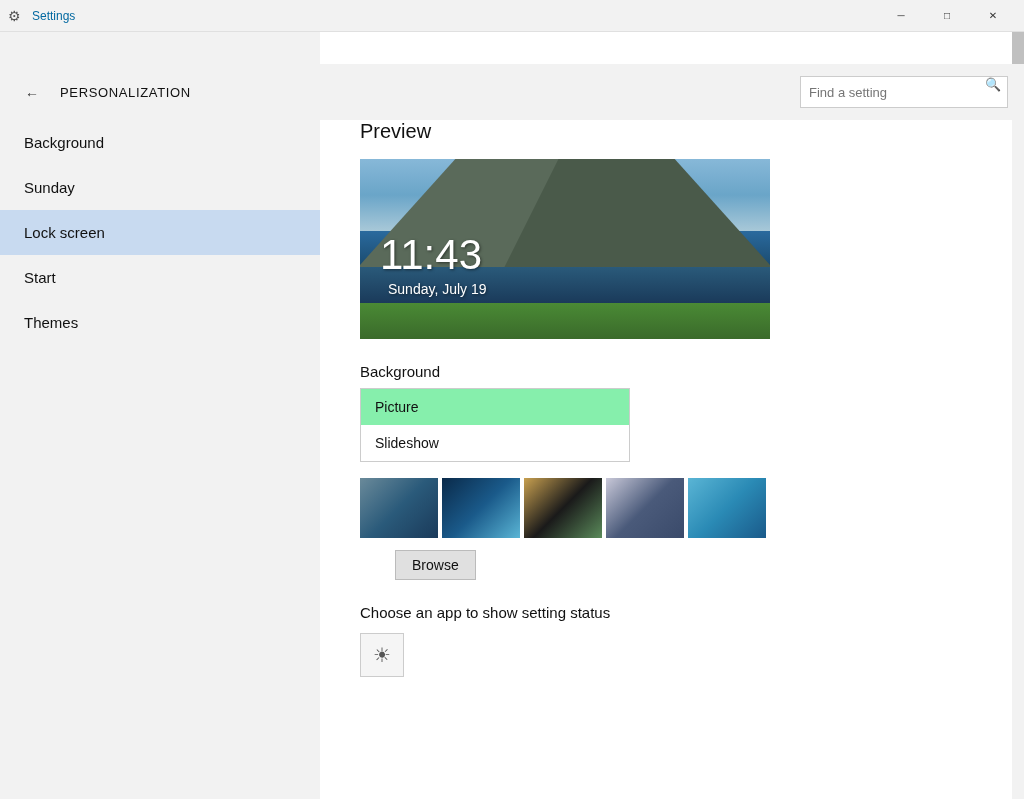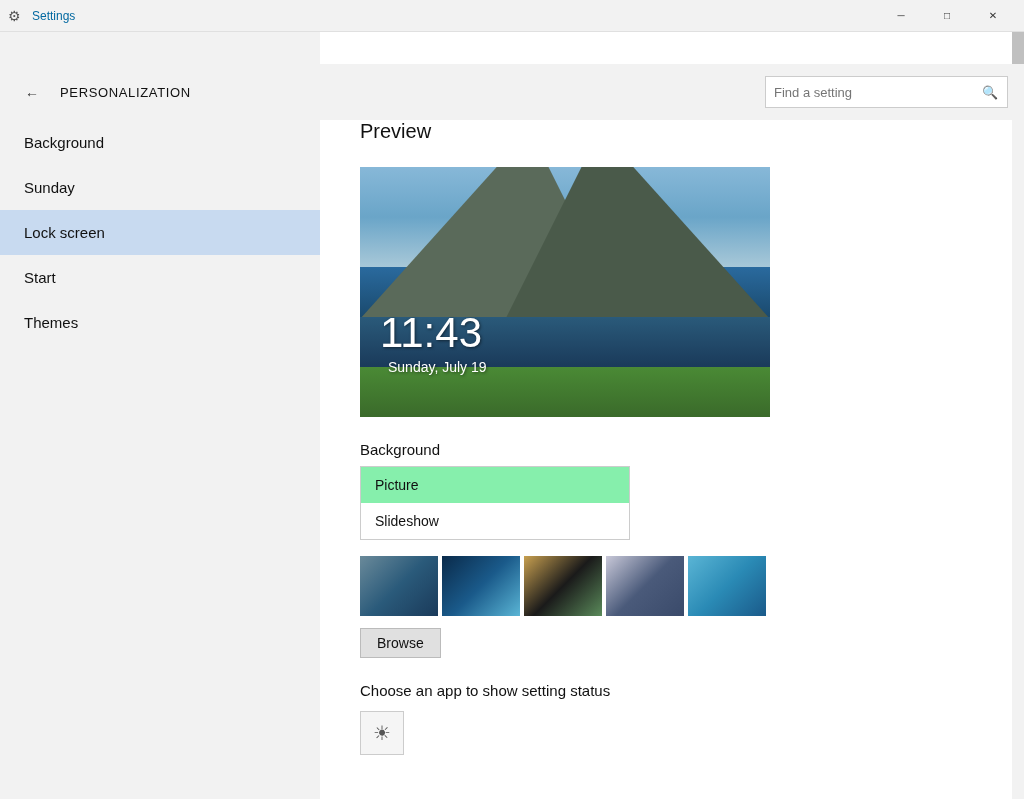--- a/index.html
+++ b/index.html
@@ -39,24 +39,23 @@
     }
     .back-btn {
       width: 32px; height: 32px; display: flex; align-items: center; justify-content: center;
       cursor: pointer; border: none; background: transparent; font-size: 14px; color: #333;
       margin-right: 12px;
     }
     .app-title { font-size: 13px; font-weight: 400; letter-spacing: 0.05em; color: #111; }
     .search-box {
       margin-left: auto;
       display: flex;
-      align-items: center;
       background: white;
       border: 1px solid #ccc;
-      width: 243px;
+      width: 208px;
       height: 32px;
       padding: 0 8px;
     }
     .search-input {
       border: none; outline: none; flex: 1; font-size: 13px; font-family: 'Segoe UI', sans-serif;
       background: transparent;
     }
     .search-icon { color: #555; font-size: 13px; }
 
     
@@ -94,25 +93,25 @@
     }
     .scrollbar-thumb {
       position: absolute;
       right: 0; top: 0;
       width: 12px;
       height: 80px;
       background: #c0c0c0;
     }
 
     
-    .section-title { font-size: 20px; font-weight: 300; color: #111; margin-bottom: 24px; }
+    .section-title { font-size: 20px; font-weight: 300; color: #111; margin-bottom: 16px; }
 
     .preview-image {
       width: 410px;
-      height: 250px;
+      height: 180px;
       background: linear-gradient(to bottom, #87CEEB 0%, #5b9bd5 20%, #2a6a9e 40%, #1a4a6e 60%, #2d5a2d 75%, #3a6e2a 85%, #4a8a35 100%);
       position: relative;
       overflow: hidden;
       margin-bottom: 24px;
     }
 
     
     .mountain-scene {
       position: absolute;
       inset: 0;
@@ -211,20 +210,21 @@
     
     .browse-btn {
       padding: 6px 16px;
       background: #e0e0e0;
       border: 1px solid #bbb;
       font-size: 14px;
       cursor: pointer;
       font-family: 'Segoe UI', sans-serif;
       color: #111;
       margin-bottom: 24px;
+      margin-left: 35px;
     }
 
     
     .app-status-label { font-size: 15px; color: #111; margin-bottom: 12px; }
     .app-icon-btn {
       width: 44px; height: 44px;
       background: #f5f5f5;
       border: 1px solid #ccc;
       display: flex; align-items: center; justify-content: center;
       cursor: pointer;

